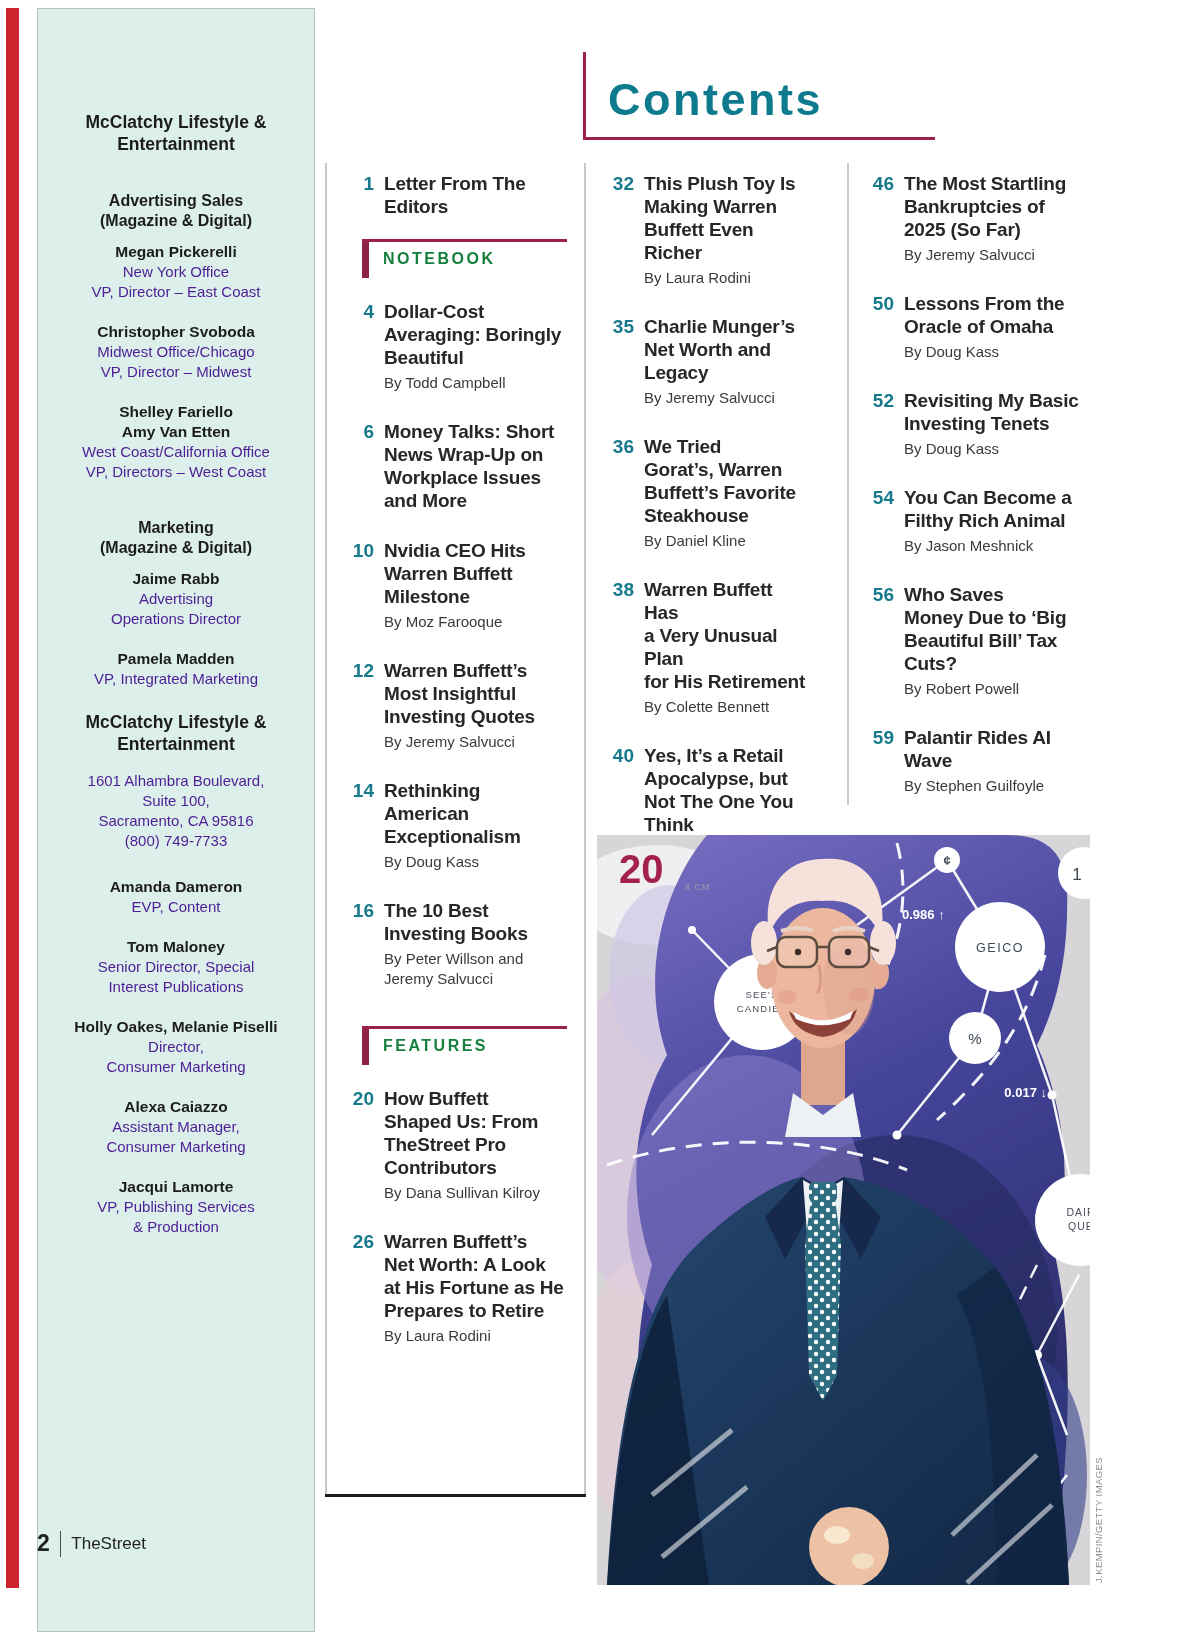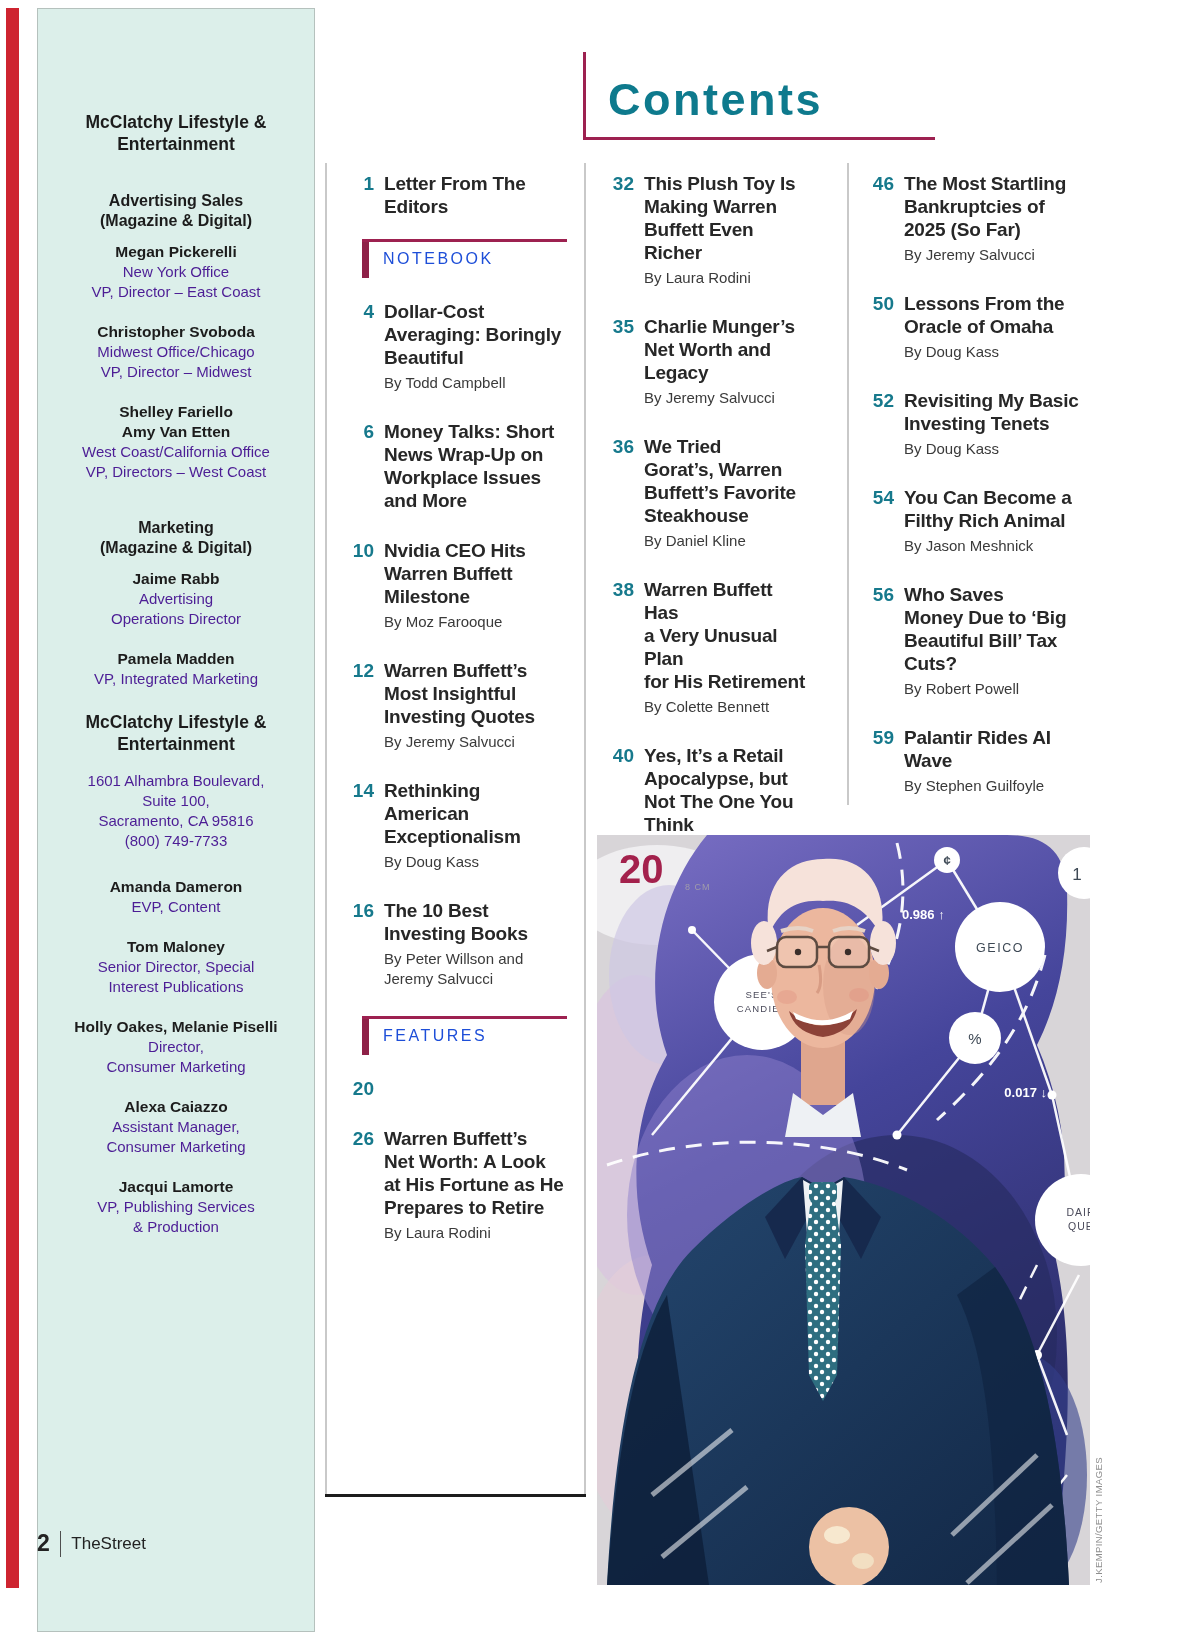--- a/index.html
+++ b/index.html
@@ -48,23 +48,23 @@
   .toc-col-3{left:851px;width:233px;}
   .entry{display:flex;gap:10px;margin-bottom:27px;}
   .num{flex:none;width:44px;text-align:right;font-weight:bold;font-size:19px;line-height:23px;color:#16798c;}
   .toc-col-2 .num{width:42px;}
   .toc-col-3 .num{width:43px;}
   .title{font-weight:bold;font-size:19px;line-height:23px;color:#272727;letter-spacing:-0.2px;white-space:pre-line;}
   .byline{margin-top:4px;font-size:15px;line-height:20px;color:#3a3a3a;white-space:pre-line;}
   .section-header{position:relative;border-top:3px solid #9d2150;margin-left:32px;
                   padding:8px 0 0 21px;height:30px;}
   .section-header::before{content:"";position:absolute;left:0;top:0;width:7px;height:36px;background:#8e2148;}
-  .section-label{font-weight:normal;font-size:16px;letter-spacing:2.5px;color:#1d4ed8;}
+  .section-label{font-weight:bold;font-size:16px;letter-spacing:2.5px;color:#15803d;}
   .sec-1{margin-top:-6px;margin-bottom:20px;}
-  .sec-2{margin-top:27px;margin-bottom:20px;}
+  .sec-2{margin-top:37px;margin-bottom:20px;}
 
   
   .feature-image{position:absolute;left:597px;top:835px;width:493px;height:750px;overflow:hidden;}
   .photo-credit{position:absolute;left:1093px;top:1335px;height:248px;width:14px;
                 font-size:9.5px;color:#8e8e8e;letter-spacing:0.4px;
                 writing-mode:vertical-rl;transform:rotate(180deg);}
 </style>
 </head>
 <body>
 
@@ -222,20 +222,27 @@
         <div>
           <div class="title">The 10 Best
 Investing Books</div>
           <div class="byline">By Peter Willson and
 Jeremy Salvucci</div>
         </div>
       </div>
       <div class="section-header sec-2"><span class="section-label">FEATURES</span></div>
       <div class="entry">
         <div class="num">20</div>
+        <div>
+          <div class="title">How Buffett
+Shaped Us: From
+TheStreet Pro
+Contributors</div>
+          <div class="byline">By Dana Sullivan Kilroy</div>
+        </div>
       </div>
       <div class="entry">
         <div class="num">26</div>
         <div>
           <div class="title">Warren Buffett’s
 Net Worth: A Look
 at His Fortune as He
 Prepares to Retire</div>
           <div class="byline">By Laura Rodini</div>
         </div>

